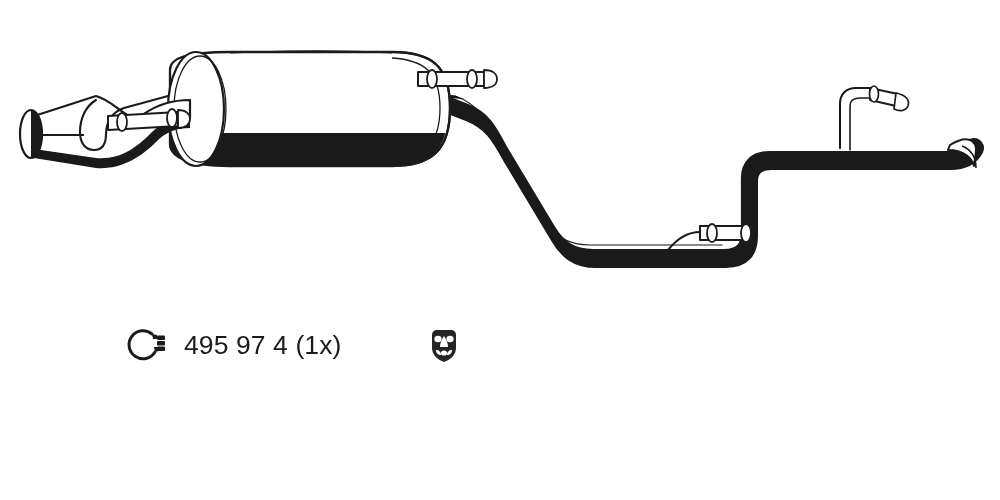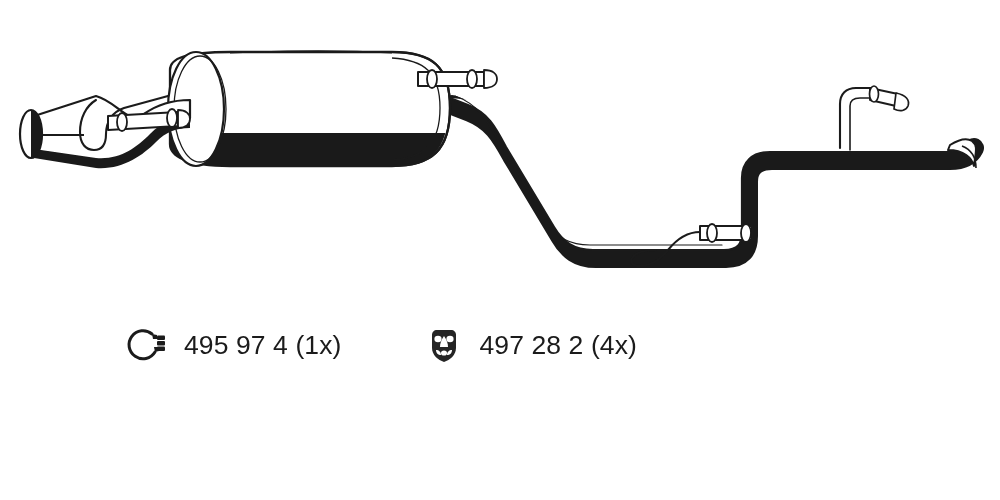--- a/index.html
+++ b/index.html
@@ -200,18 +200,17 @@
       <svg class="legend-icon" viewBox="0 0 46 46" xmlns="http://www.w3.org/2000/svg">
         <path d="M11,13 C11,10 13,8 16,8 L30,8 C33,8 35,10 35,13 L35,26
                  C35,33 29,38 23,40 C17,38 11,33 11,26 Z" fill="#252525"></path>
         <ellipse cx="17" cy="17" rx="3.6" ry="3.2" fill="#ffffff"></ellipse>
         <ellipse cx="29" cy="17" rx="3.6" ry="3.2" fill="#ffffff"></ellipse>
         <path d="M23,14 C26,18 27,22 27,25 L19,25 C19,22 20,18 23,14 Z" fill="#ffffff"></path>
         <path d="M15,28 C18,28 20,30 20,33 C17,33 15,31 15,28 Z" fill="#ffffff"></path>
         <path d="M31,28 C31,31 29,33 26,33 C26,30 28,28 31,28 Z" fill="#ffffff"></path>
         <ellipse cx="23" cy="31" rx="3" ry="2.6" fill="#ffffff"></ellipse>
       </svg>
-      <span class="legend-label">497 28 2 (4x)</span>
     </div>
 
   </div>
 
 </div>
 
 </body></html>

